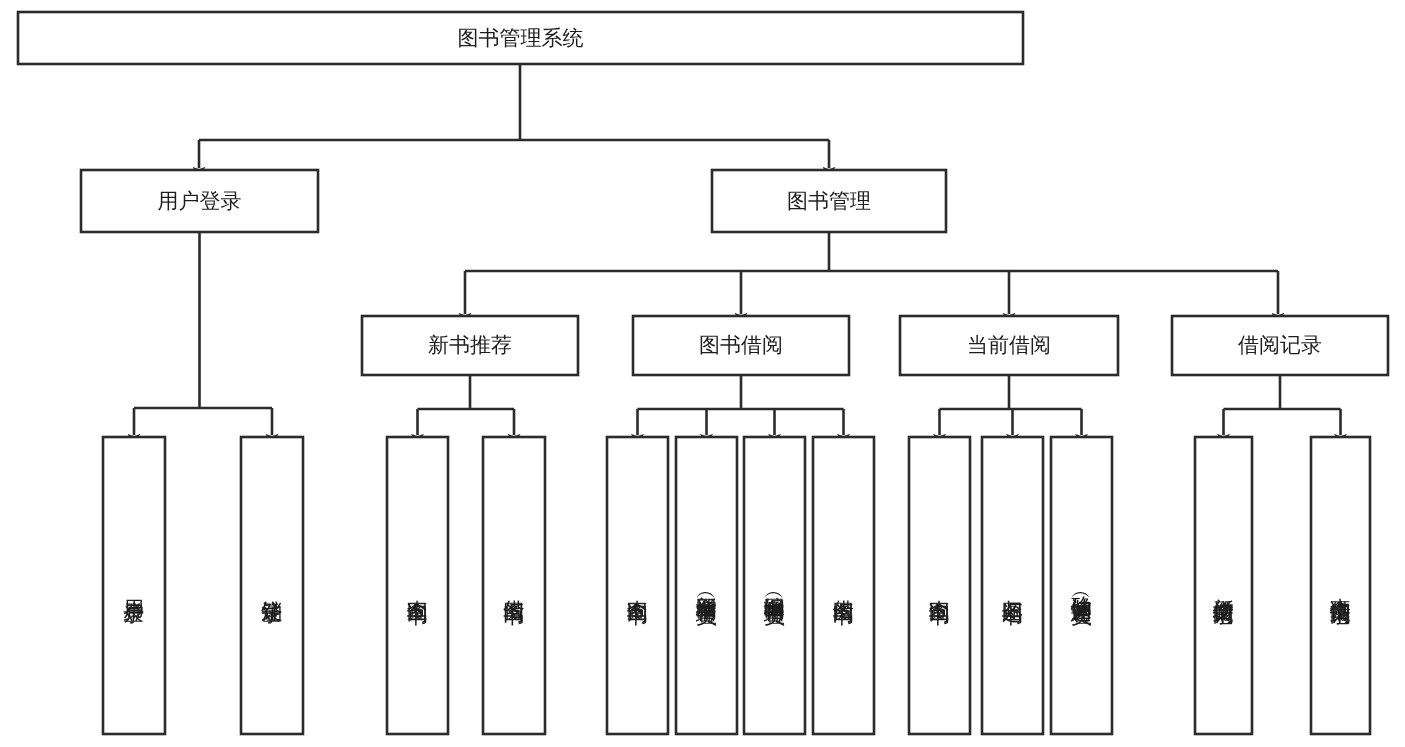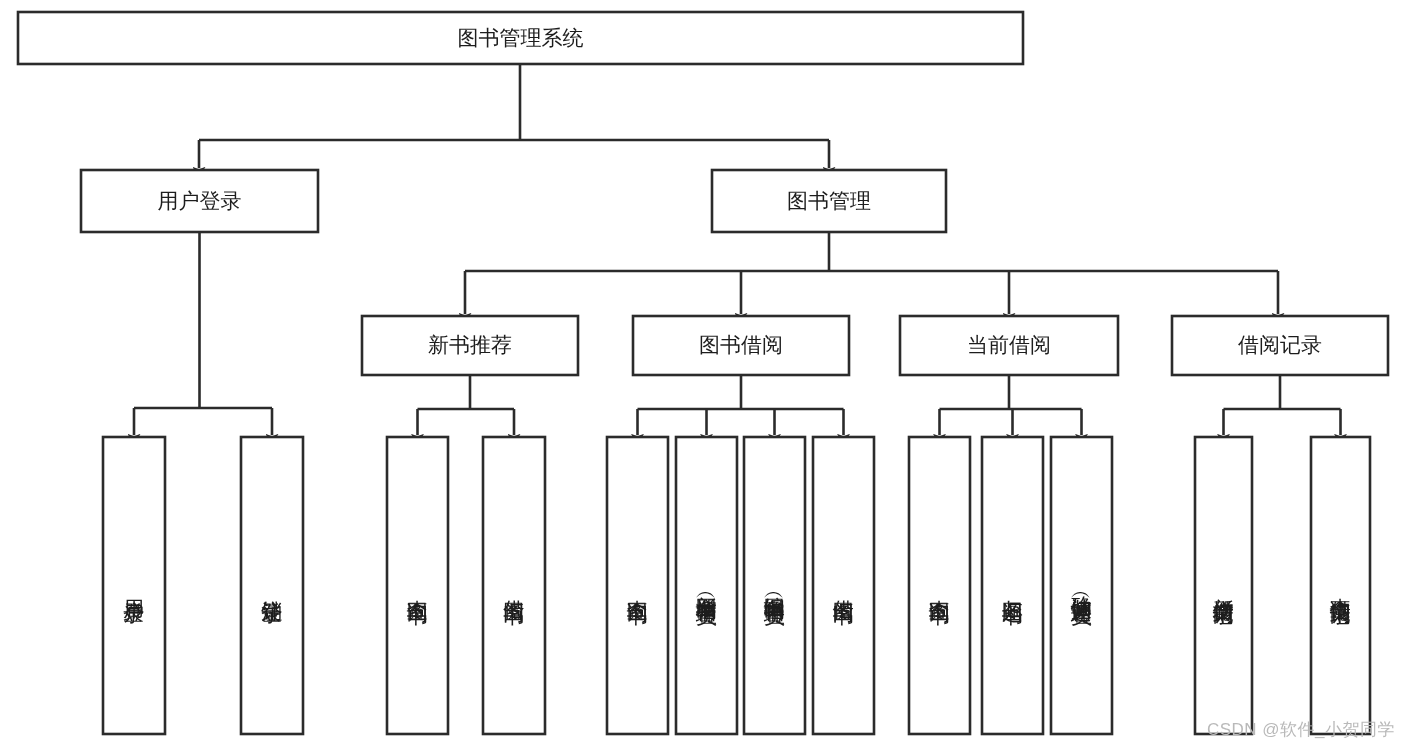--- a/index.html
+++ b/index.html
@@ -204,14 +204,13 @@
       <div class="leaf-label" style="left: 676px; top: 437px; width: 61px; height: 297px;">新增图书（管理员）</div>
       <div class="leaf-label" style="left: 744px; top: 437px; width: 61px; height: 297px;">编辑图书（管理员）</div>
       <div class="leaf-label" style="left: 813px; top: 437px; width: 61px; height: 297px;">借阅图书</div>
       <div class="leaf-label" style="left: 909px; top: 437px; width: 61px; height: 297px;">查询图书</div>
       <div class="leaf-label" style="left: 982px; top: 437px; width: 61px; height: 297px;">归还图书</div>
       <div class="leaf-label" style="left: 1051px; top: 437px; width: 61px; height: 297px;">确认归还（管理员）</div>
       <div class="leaf-label" style="left: 1195px; top: 437px; width: 57px; height: 297px;">新增借阅记录</div>
       <div class="leaf-label" style="left: 1311px; top: 437px; width: 59px; height: 297px;">查询借阅记录</div>
     </div>
 
-  <div class="watermark">CSDN @软件_小贺同学</div>
 </div>
 
 </body></html>

